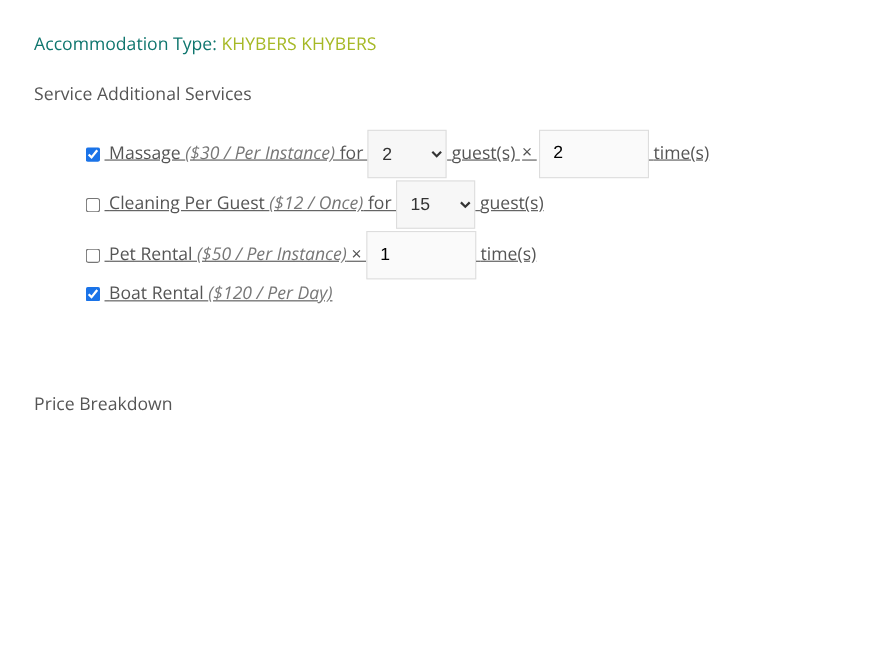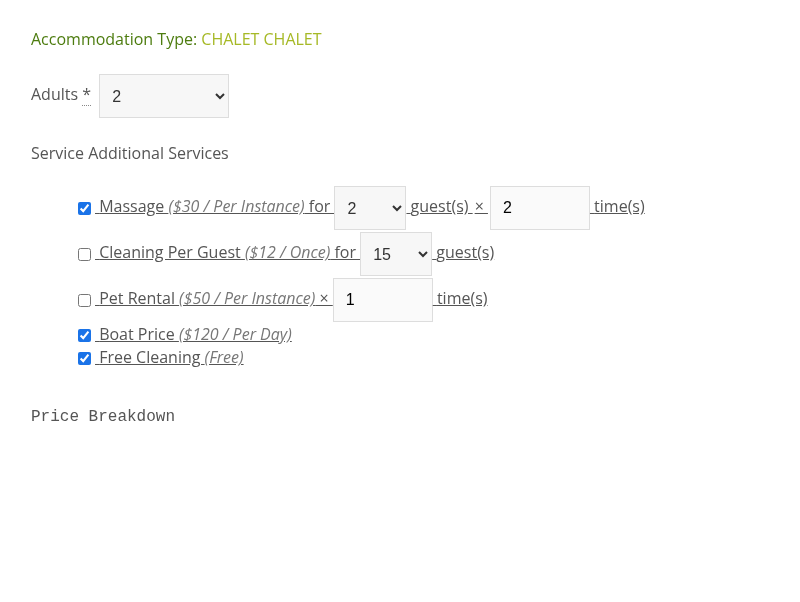--- a/index.html
+++ b/index.html
@@ -12,21 +12,21 @@
     background: #fff;
   }
   .wrap {
     width: 800px;
     padding: 28px 31px 0 31px;
   }
   .row {
     margin-bottom: 24px;
   }
   .accom-type {
-    color: #4d7c0f;
+    color: #0f766e;
   }
   .accom-name {
     color: #a6b926;
   }
   label.field-label {
     color: #555;
     margin-right: 4px;
   }
   .req {
     border-bottom: 1px dotted #888;
@@ -76,40 +76,33 @@
     vertical-align: middle;
     margin-right: 4px;
     accent-color: #1a73e8;
   }
   .price-italic {
     font-style: italic;
     color: #777;
   }
   .sep { margin: 0 2px; }
   .price-break-head {
-    margin-top: 40px;
+    margin-top: 79px;
     margin-bottom: 24px;
-    font-family: Liberation Mono, monospace;
   }
 </style>
 </head>
 <body>
 
 <div class="wrap">
 
   <div class="row">
-    <span class="accom-type">Accommodation Type: </span><span class="accom-name">CHALET CHALET</span>
+    <span class="accom-type">Accommodation Type: </span><span class="accom-name">KHYBERS KHYBERS</span>
   </div>
 
-  <div class="row">
-    <label class="field-label"><span>Adults </span><span class="req">*</span></label>
-    <select>
-      <option>2</option>
-    </select>
-  </div>
 
 
 
   <div class="services-head">Service Additional Services</div>
 
   <div class="services">
 
     <div class="service-line">
       <input type="checkbox" checked="" style="">
       <span>Massage </span><span class="price-italic">($30 / Per Instance)</span><span> for </span>
@@ -128,25 +121,21 @@
 
     <div class="service-line">
       <input type="checkbox" style="">
       <span>Pet Rental </span><span class="price-italic">($50 / Per Instance)</span><span> × </span>
       <input class="num" type="text" value="1" style="">
       <span> time(s)</span>
     </div>
 
     <div class="service-line">
       <input type="checkbox" checked="" style="">
-      <span>Boat Price </span><span class="price-italic">($120 / Per Day)</span>
+      <span>Boat Rental </span><span class="price-italic">($120 / Per Day)</span>
     </div>
 
-    <div class="service-line">
-      <input type="checkbox" checked="" style="">
-      <span>Free Cleaning </span><span class="price-italic">(Free)</span>
-    </div>
 
   </div>
 
   <div class="price-break-head">Price Breakdown</div>
 
 </div>
 
 </body></html>

